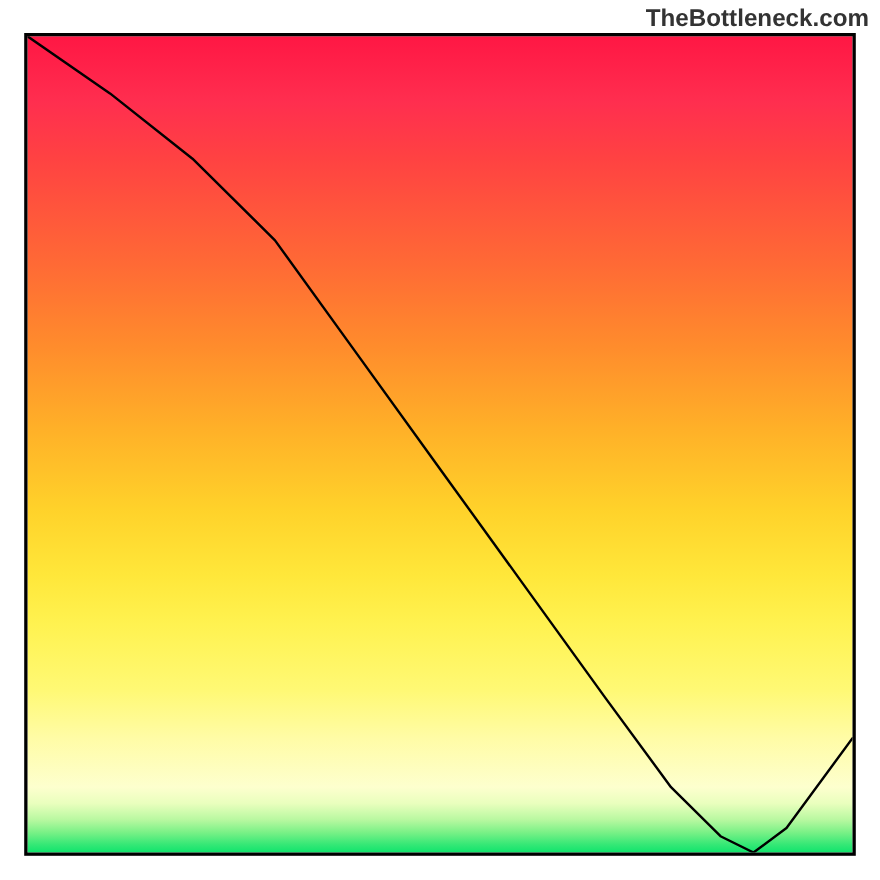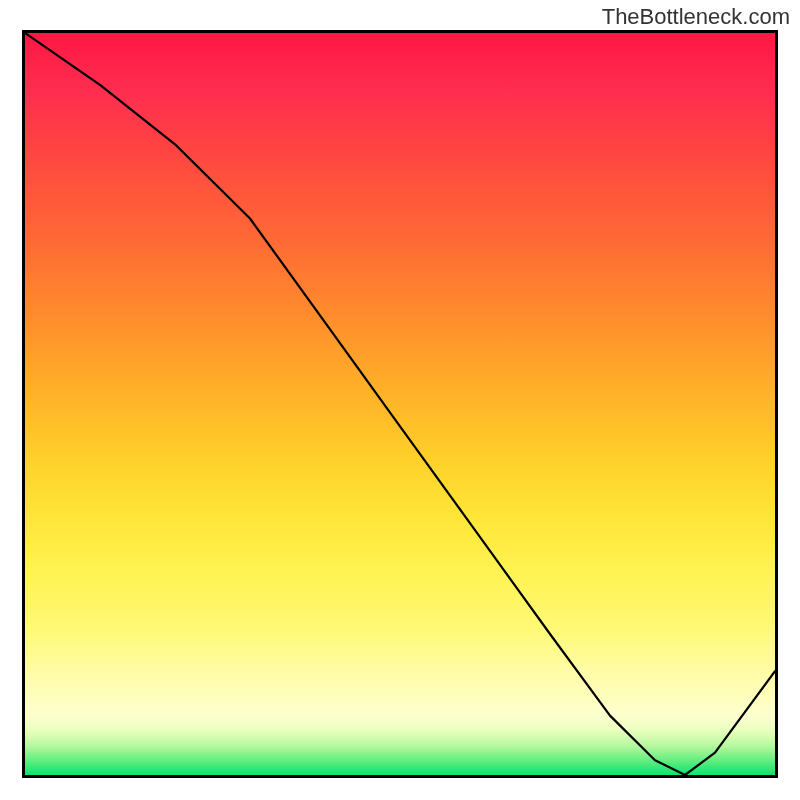--- a/index.html
+++ b/index.html
@@ -14,21 +14,21 @@
   .container {
     position: relative;
     width: 800px;
     height: 800px;
   }
   .attribution {
     position: absolute;
     top: 4px;
     right: 10px;
     font-size: 22px;
-    font-weight: 400;
+    font-weight: 700;
     color: #333333;
     letter-spacing: 0px;
   }
   .plot-box {
     position: absolute;
     left: 22px;
     top: 30px;
     width: 756px;   
     height: 748px;  
     border: 3px solid #000000;

